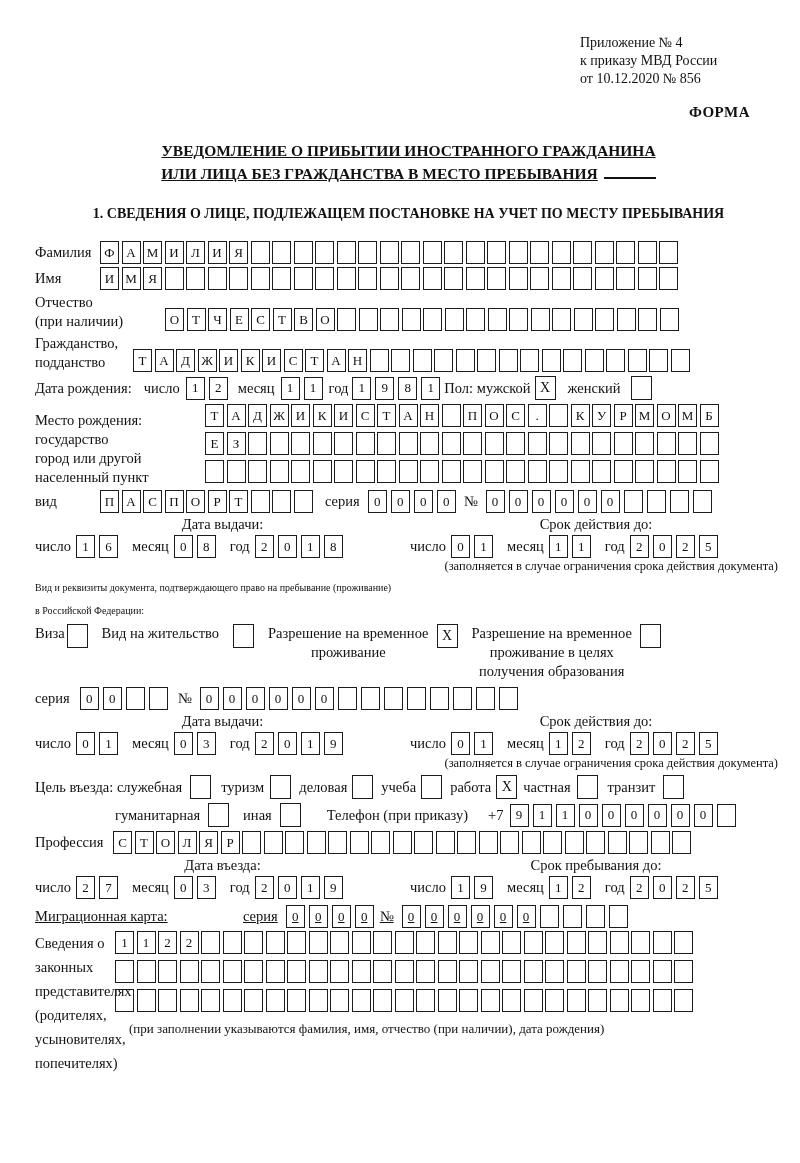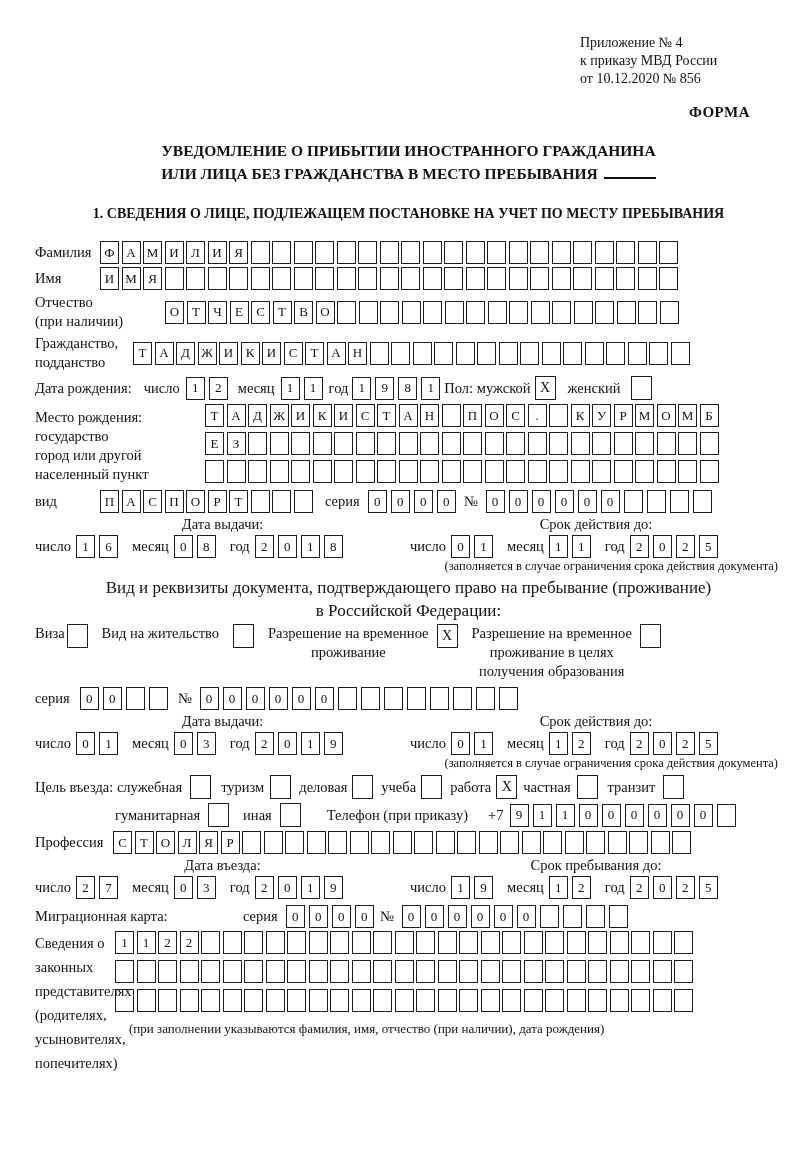--- a/index.html
+++ b/index.html
@@ -8,27 +8,27 @@
     width: 800px; height: 1163px;
     font-family: "Liberation Serif", "DejaVu Serif", serif;
     color: #111;
     padding: 34px 18px 20px 35px;
     position: relative;
     overflow: hidden;
   }
   .annex { width: 190px; margin-left: auto; margin-right: 12px; font-size: 14px; line-height: 18px; }
   .annex .note { font-size: 13px; line-height: 17px; margin-top: 3px; }
   .forma { text-align: right; font-weight: bold; font-size: 15px; margin: 16px 32px 0 0; letter-spacing: .5px; }
-  .title { text-align: center; font-weight: bold; font-size: 15.5px; line-height: 23px; margin-top: 18px; }
+  .title { text-align: center; font-weight: bold; font-size: 15.5px; line-height: 23px; margin-top: 18px; text-decoration: underline; }
   .t-underline { display:inline-block; width: 52px; border-bottom: 2px solid #111; height: 14px; margin-left: 6px; }
   .section1 { text-align: center; font-weight: bold; font-size: 14px; margin-top: 21px; }
 
   .form-body { margin-top: 19px; font-size: 14.5px; }
   .row { display: flex; align-items: center; margin-bottom: 3px; }
-  .row-top { align-items: center; }
+  .row-top { align-items: flex-end; }
   .lbl { white-space: nowrap; }
   .cells { display: flex; }
   .cell {
     width: 19px; height: 23px; flex: 0 0 19px;
     border: 1.6px solid #1c1c1c; margin-right: 2.5px;
     display: flex; align-items: center; justify-content: center;
     font-size: 13px;
   }
   .cells.sp .cell { margin-right: 4px; }
   .cb {
@@ -49,23 +49,23 @@
   .center-bold { text-align: center; font-weight: bold; font-size: 14.5px; margin: 3px 0 4px 0; }
   .dates { display: flex; margin-top: 2px; }
   .dcol-l { width: 375px; flex: 0 0 375px; }
   .dcol-r { flex: 1; }
   .dcap { text-align: center; font-size: 14.5px; margin-bottom: 2px; }
   .drow { display: flex; align-items: center; }
   .drow .lbl { margin-right: 5px; }
   .drow .cells { margin-right: 10px; }
   .note-right { text-align: right; font-size: 12.5px; margin: 1px 4px 4px 0; }
 
-  .mt6 { margin-top: 6px; }
+  .mt6 { margin-top: 6px; text-decoration: underline; }
   .mt4 { margin-top: 4px; }
-  .txtline { font-size: 17px; line-height: 19px; text-align: center; }
+  .txtline { font-size: 10px; line-height: 19px; }
 
   .visa-row { display: flex; align-items: flex-start; margin-top: 4px; margin-bottom: 6px; }
   .cb-lab { text-align: center; line-height: 19px; }
   .visa-row .cb { margin-left: 8px; margin-right: 14px; }
 
   .legal { display: flex; align-items: flex-start; margin-top: 2px; }
   .legal-note { font-size: 13px; margin-top: 9px; margin-left: 14px; white-space: nowrap; }
 </style>
 </head>
 <body>

